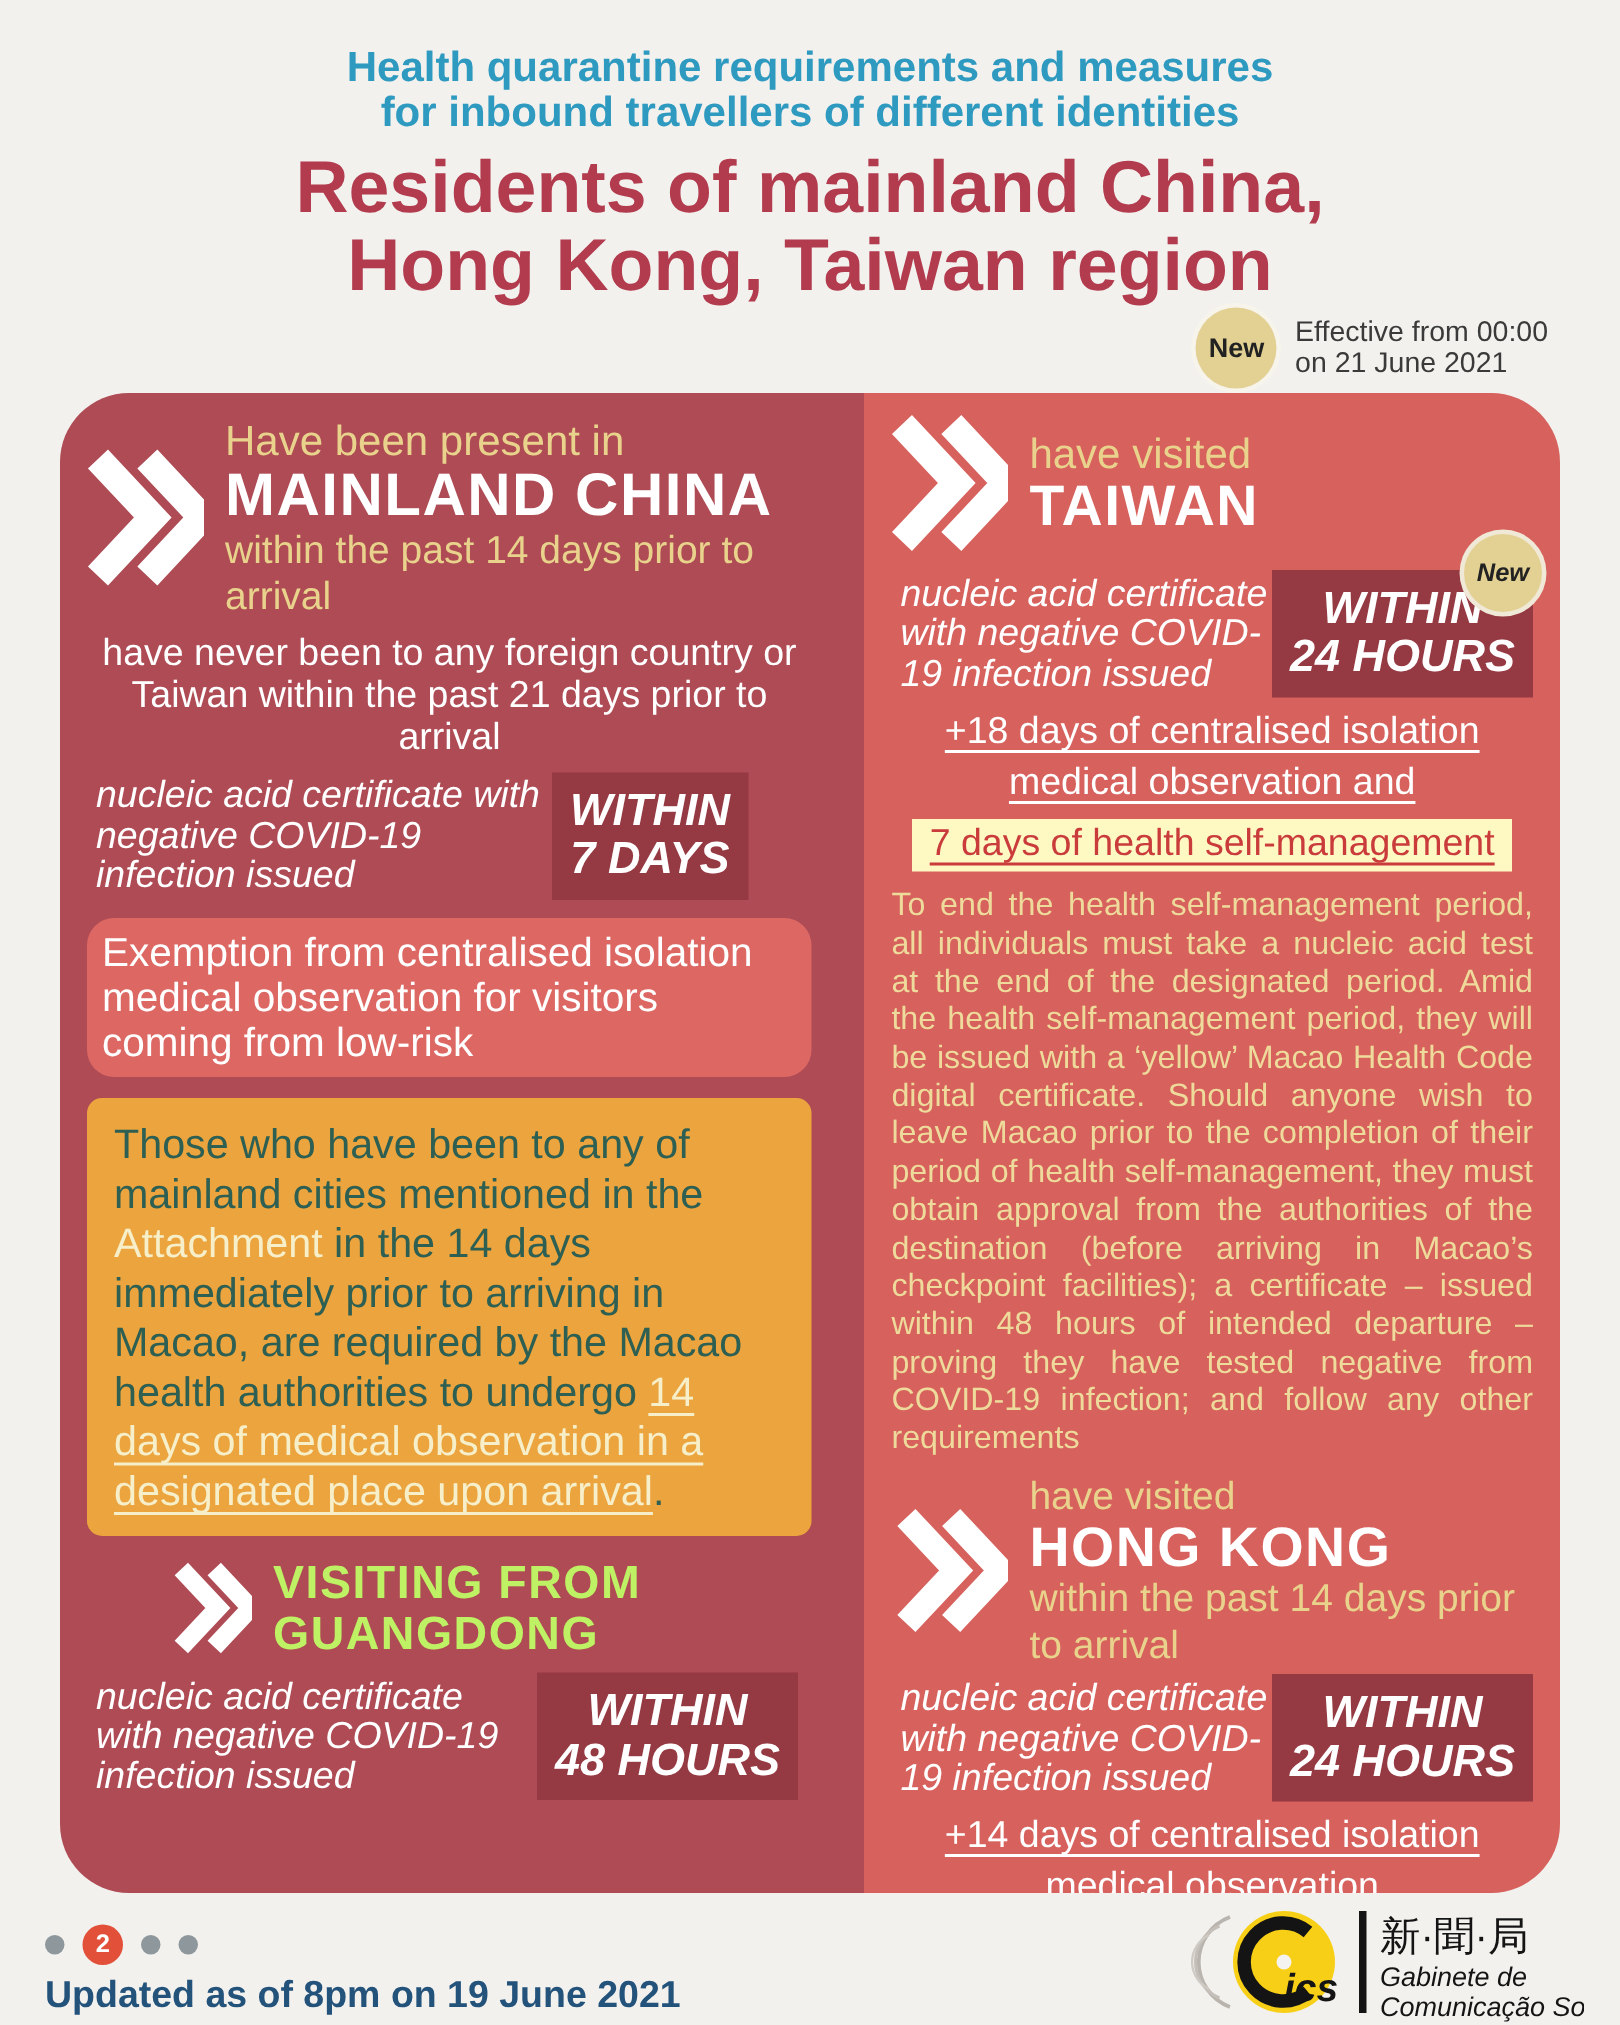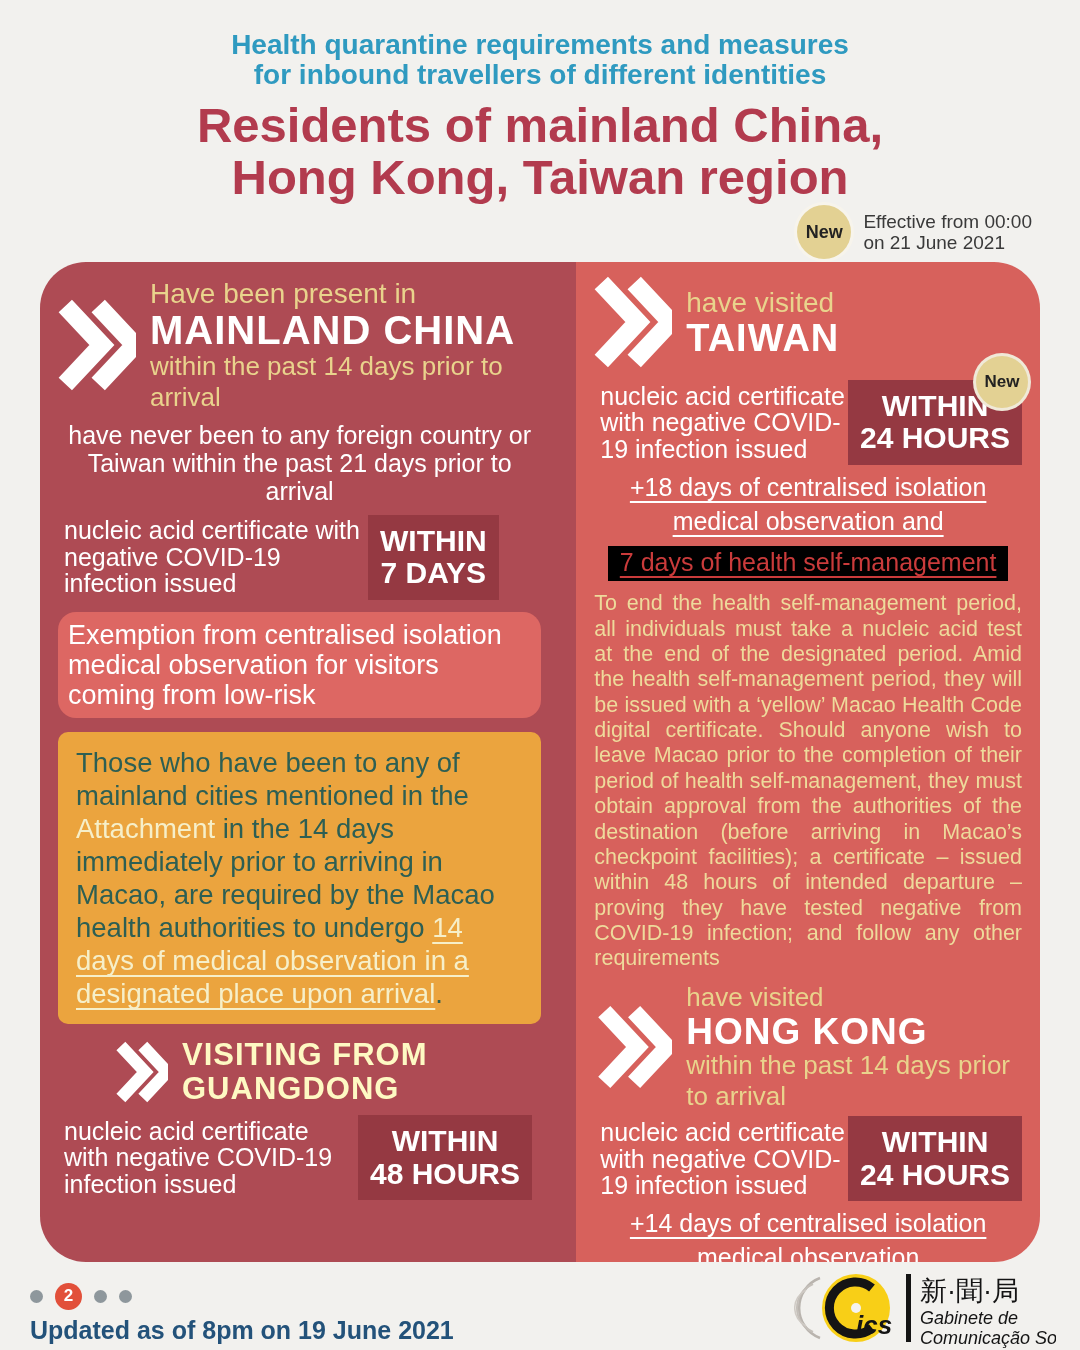--- a/index.html
+++ b/index.html
@@ -45,45 +45,45 @@
   .chev{flex:0 0 auto;}
   .chev path{stroke:#fff;stroke-width:15;fill:none;}
   .chev-lg{width:78px;height:96px;}
   .chev-md{width:52px;height:62px;}
   .pre{color:var(--khaki);font-size:28px;}
   .big-title{color:#fff;font-weight:bold;font-size:40px;letter-spacing:1px;line-height:1.02;}
   .post{color:var(--khaki);font-size:26px;}
 
   .note{color:#fff;font-size:25px;text-align:center;line-height:1.12;margin-top:8px;}
 
-  .cert-row{display:flex;align-items:center;margin-top:10px;position:relative;}
+  .cert-row{display:flex;align-items:center;margin-top:10px;position:relative;font-style:italic;}
   .cert-text{flex:1;color:#fff;font-size:25px;line-height:1.06;padding-left:6px;}
   .within-box{background:var(--box-dark);color:#fff;font-weight:bold;font-size:30px;line-height:1.08;
     text-align:center;padding:10px 12px;white-space:nowrap;flex:0 0 auto;}
   .new-sm{position:absolute;right:-6px;top:-24px;width:52px;height:52px;border-radius:50%;
     background:var(--badge-bg);color:#222;font-size:17px;font-weight:bold;display:flex;align-items:center;
     justify-content:center;box-shadow:0 0 0 3px #f0e9d8;}
 
   .code-note{color:var(--cream);font-weight:bold;font-size:19px;margin-top:4px;padding-left:10px;letter-spacing:.5px;}
   .tri{font-size:13px;vertical-align:2px;}
 
   .exempt{background:var(--exempt-bg);border-radius:18px;margin-top:12px;padding:8px 10px;
     color:#fff;font-size:27px;line-height:1.12;text-align:left;}
 
   .orange{background:var(--orange-bg);border-radius:10px;margin-top:14px;padding:14px 18px;
     color:var(--teal);font-size:27.5px;line-height:1.2;}
   .orange .hl{color:var(--cream);}
   .orange .ul{color:var(--cream);text-decoration:underline;text-underline-offset:5px;}
 
-  .sub-title{color:#fef9c3;font-weight:bold;font-size:31px;line-height:1.08;letter-spacing:1px;}
+  .sub-title{color:#bef264;font-weight:bold;font-size:31px;line-height:1.08;letter-spacing:1px;}
 
   .center{text-align:center;}
   .iso{color:#fff;font-size:25px;line-height:1.35;margin-top:6px;}
   .u{text-decoration:underline;text-underline-offset:5px;}
-  .selfbox{display:inline-block;background:#000000;color:#ca3b3b;font-size:25px;padding:2px 12px 4px;margin-top:8px;}
+  .selfbox{display:inline-block;background:#fef9c3;color:#ca3b3b;font-size:25px;padding:2px 12px 4px;margin-top:8px;}
 
   .para{color:#eeda9b;font-size:21.5px;line-height:1.18;text-align:justify;margin-top:10px;}
 
   
   .ftr{position:absolute;left:0;top:1262px;width:1080px;height:88px;display:flex;align-items:flex-start;}
   .ftr-left{padding:20px 0 0 30px;}
   .dots{display:flex;align-items:center;gap:12px;height:28px;}
   .dot{width:13px;height:13px;border-radius:50%;background:#8e979c;}
   .dot-active{width:27px;height:27px;border-radius:50%;background:#e2503a;color:#fff;font-weight:bold;
     font-size:17px;display:flex;align-items:center;justify-content:center;}

